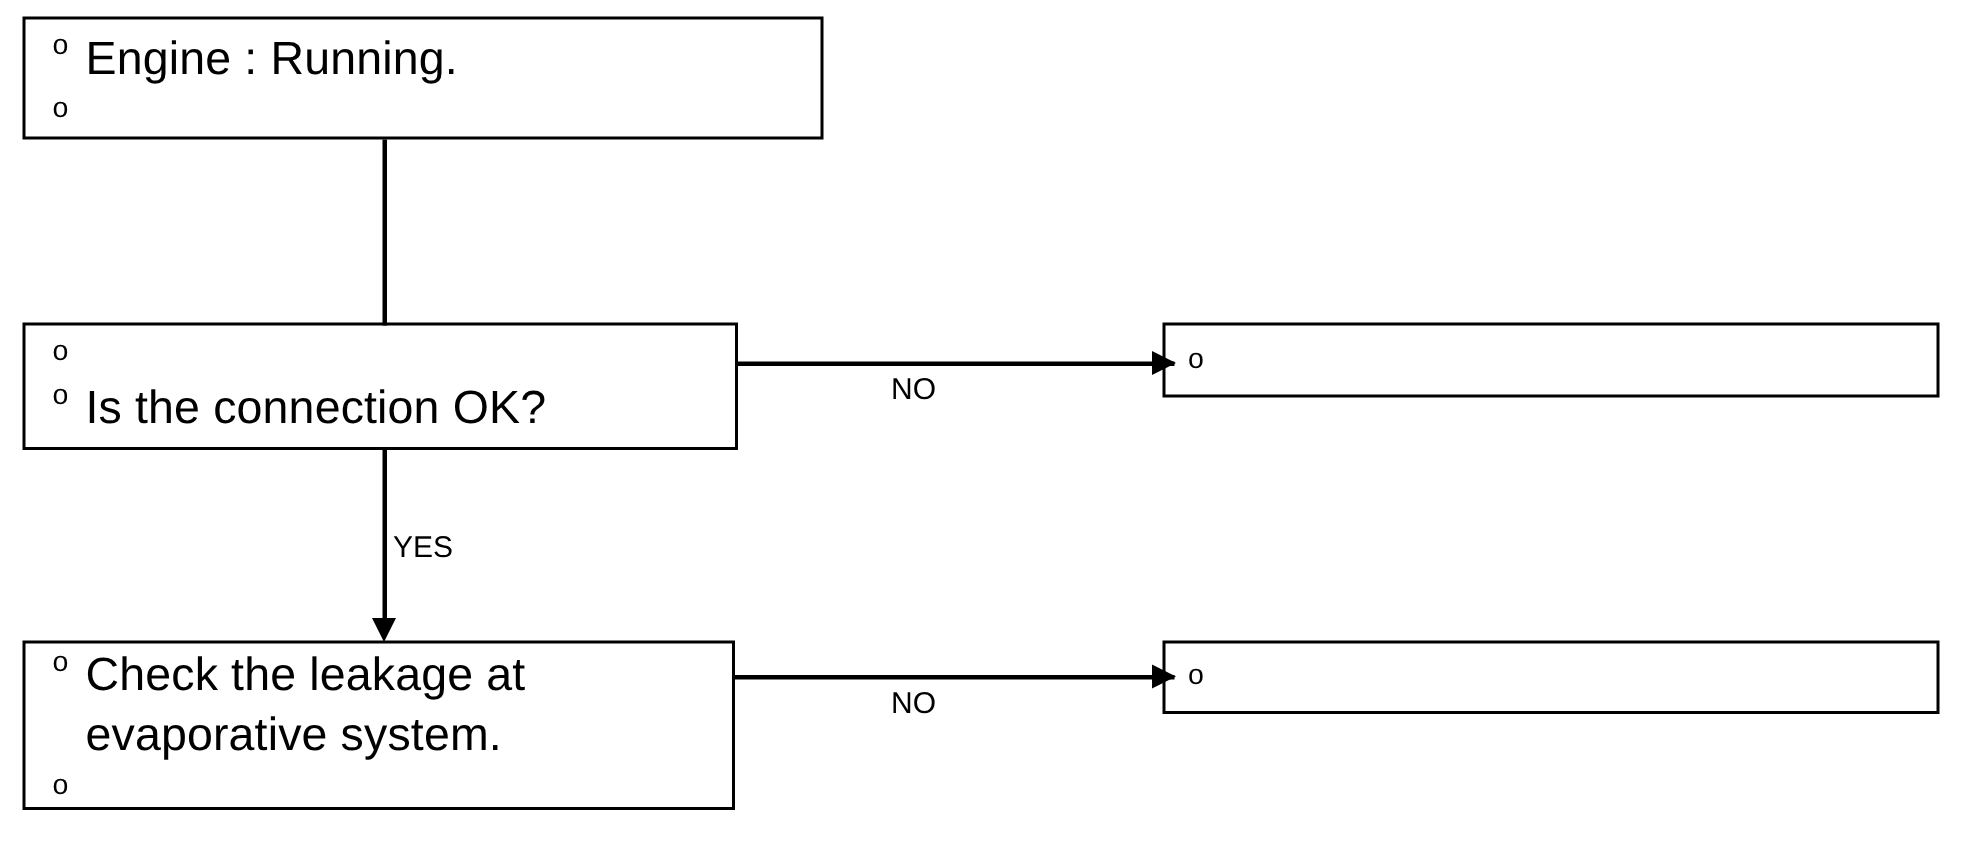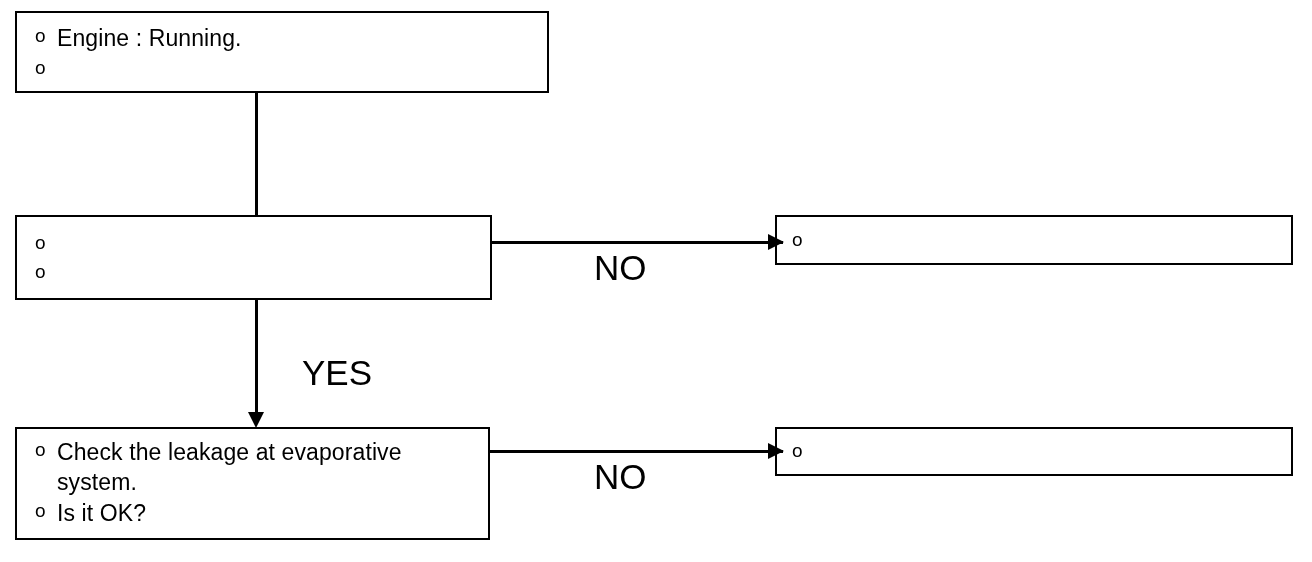--- a/index.html
+++ b/index.html
@@ -31,21 +31,21 @@
     line-height: 1.30;
   }
   .bullet {
     width: 22px;
     flex: 0 0 22px;
     text-align: left;
     font-size: 19px;
     line-height: 1.30;
   }
   .line-text {
-    font-size: 23px;
+    font-size: 31px;
     letter-spacing: 0.1px;
     white-space: pre-wrap;
   }
   
   #node-start { left: 15px;  top: 11px;  width: 534px; height: 82px;  padding: 0 10px 0 18px; }
   #node-start .line-row { margin: 1px 0; }
 
   #node-check-wiring { left: 15px; top: 215px; width: 477px; height: 85px; padding: 0 8px 0 18px; }
   #node-check-wiring .line-row { margin: 2px 0; }
 
@@ -80,29 +80,29 @@
   .arrow-right {
     position: absolute;
     width: 0;
     height: 0;
     border-top: 8px solid transparent;
     border-bottom: 8px solid transparent;
     border-left: 16px solid #000000;
   }
   .edge-label {
     position: absolute;
-    font-size: 35px;
+    font-size: 20px;
     line-height: 1;
     white-space: nowrap;
   }
   
   #conn-start-to-wiring { left: 255px; top: 93px; height: 124px; }
   #conn-wiring-to-leak  { left: 255px; top: 300px; height: 116px; }
   #arrow-into-leak      { left: 248px; top: 412px; }
-  #label-yes            { left: 262px; top: 355px; margin-left: 40px; }
+  #label-yes            { left: 262px; top: 355px; }
 
   #conn-wiring-no { left: 492px; top: 241px; width: 291px; }
   #arrow-no-1     { left: 768px; top: 234px; }
   #label-no-1     { left: 594px; top: 250px; }
 
   #conn-leak-no { left: 490px; top: 450px; width: 293px; }
   #arrow-no-2   { left: 768px; top: 443px; }
   #label-no-2   { left: 594px; top: 459px; }
 </style>
 </head>
@@ -119,31 +119,31 @@
       <span class="bullet">o</span>
     </div>
   </div>
 
   <div class="node" id="node-check-wiring">
     <div class="line-row">
       <span class="bullet">o</span>
     </div>
     <div class="line-row">
       <span class="bullet">o</span>
+      <span class="line-text">Is the connection OK?</span>
     </div>
   </div>
 
   <div class="node" id="node-check-leak">
     <div class="line-row">
       <span class="bullet">o</span>
       <span class="line-text">Check the leakage at evaporative system.</span>
     </div>
     <div class="line-row">
       <span class="bullet">o</span>
-      <span class="line-text">Is it OK?</span>
     </div>
   </div>
 
   <div class="node" id="node-repair-wiring">
     <div class="line-row">
       <span class="bullet">o</span>
     </div>
   </div>
 
   <div class="node" id="node-repair-replace">

